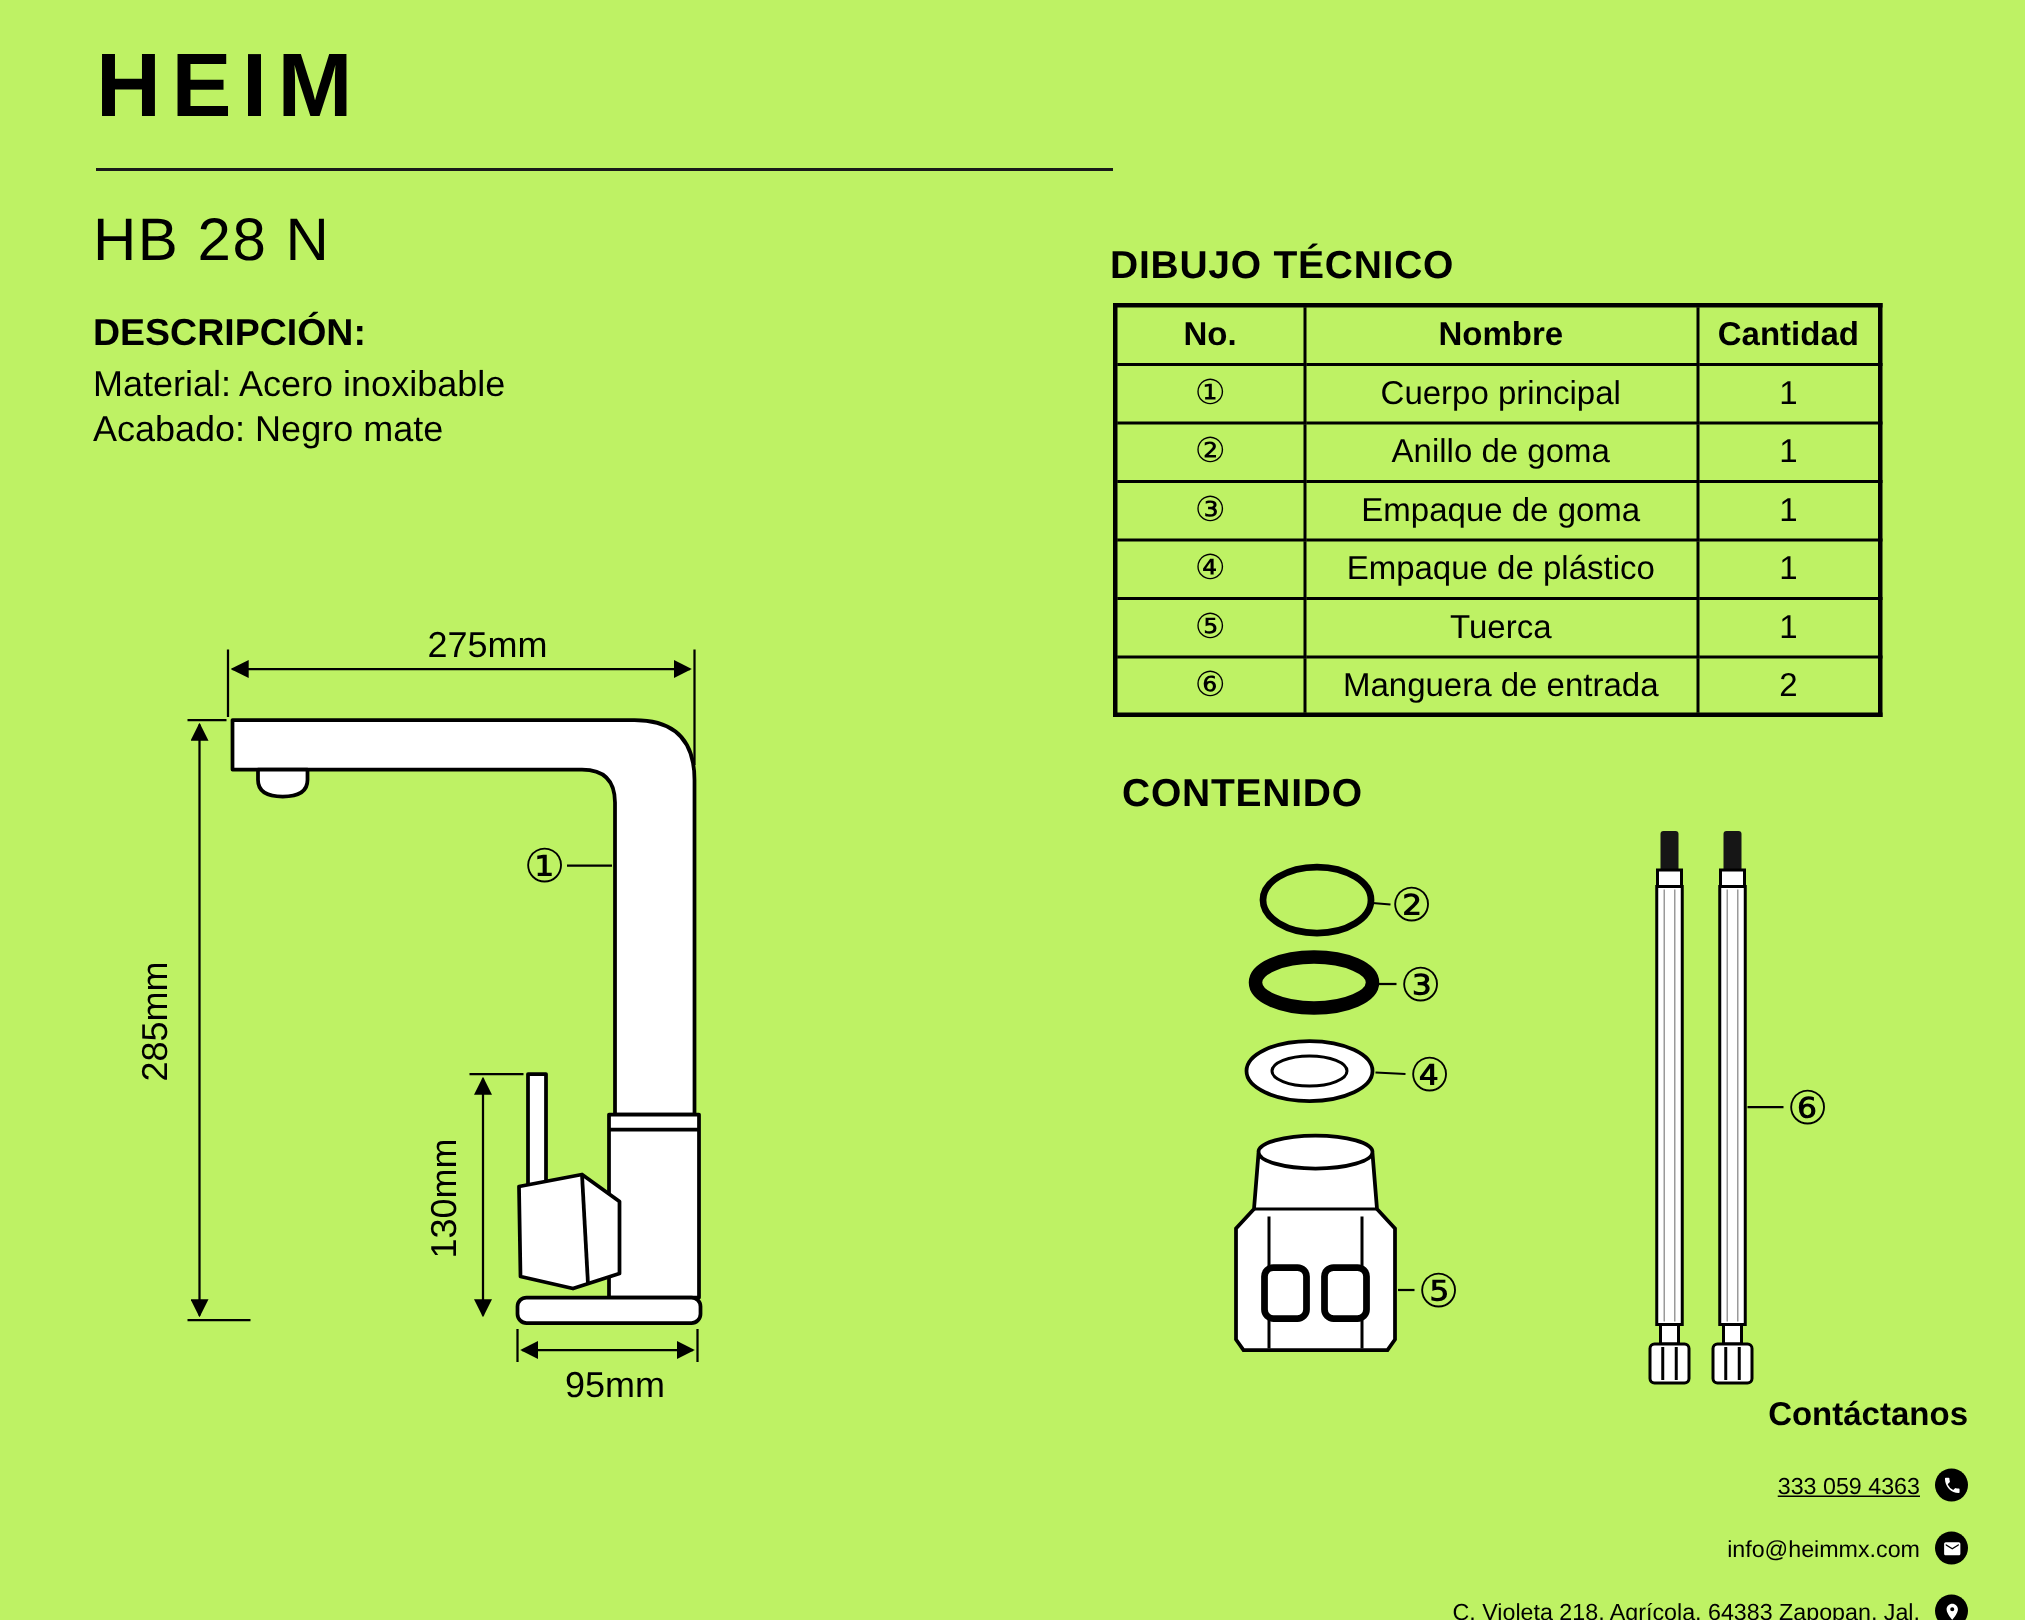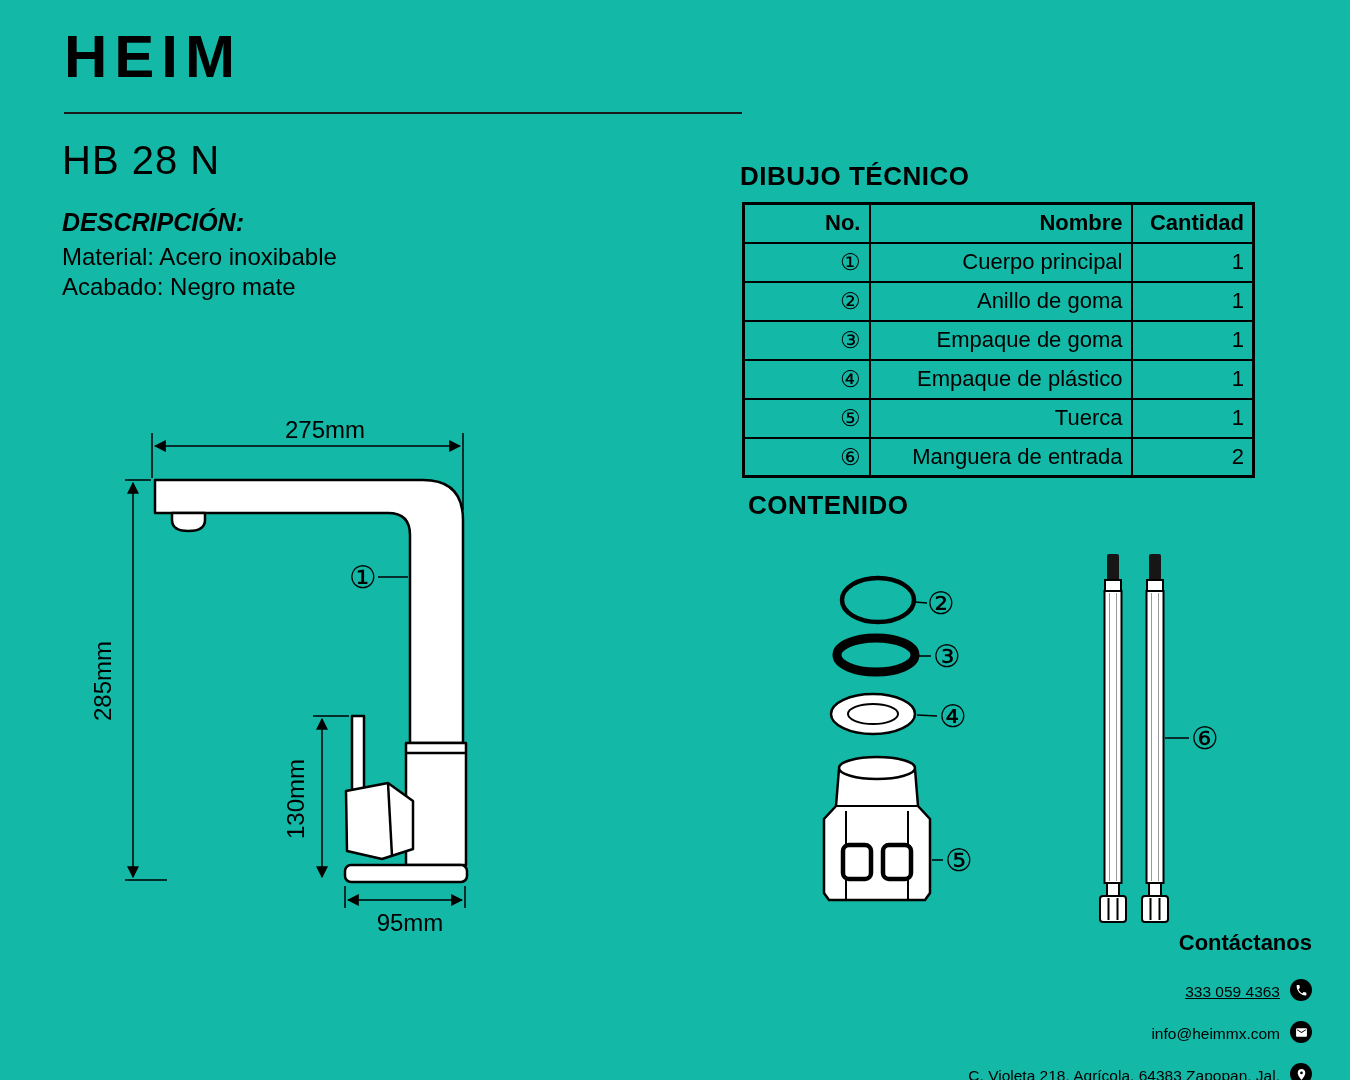--- a/index.html
+++ b/index.html
@@ -1,39 +1,39 @@
 <!DOCTYPE html>
 <html><head>
 <meta charset="utf-8">
 <style>
   * { margin:0; padding:0; box-sizing:border-box; }
   html,body { background:#ffffff; }
   .page {
-    position:relative; width:1350px; height:1080px; background:#14b8a6;
+    position:relative; width:1350px; height:1080px; background:#bef264;
     color:#000; font-family:"Liberation Sans", sans-serif; overflow:hidden;
   }
   .logo {
     position:absolute; left:64px; top:22px;
     font-size:60px; font-weight:800; letter-spacing:7px;
   }
   .rule { position:absolute; left:64px; top:112px; width:678px; height:2px; background:#1a1a1a; }
   .model { position:absolute; left:62px; top:138px; font-size:40px; font-weight:400; letter-spacing:1px; }
-  .desc-title { position:absolute; left:62px; top:208px; font-size:25px; font-weight:700;font-style:italic; }
+  .desc-title { position:absolute; left:62px; top:208px; font-size:25px; font-weight:700; }
   .desc { position:absolute; left:62px; top:242px; font-size:24px; line-height:30px; }
   .sec-title { position:absolute; font-size:26px; font-weight:700; letter-spacing:0.5px; }
   #dibujo-title { left:740px; top:161px; }
-  #contenido-title { left:748px; top:490px; }
+  #contenido-title { left:748px; top:513px; }
 
   .parts-table {
     position:absolute; left:742px; top:202px;
     border-collapse:collapse; border:3px solid #000;
     font-size:22px; table-layout:fixed;
   }
   .parts-table th, .parts-table td {
-    border:2px solid #000; text-align:right; height:39px; padding:0 8px;
+    border:2px solid #000; text-align:center; height:39px; padding:0 8px;
     overflow:hidden; white-space:nowrap;
   }
   .parts-table th { font-weight:700; }
   .circ { font-family:"DejaVu Sans", sans-serif; font-size:23px; }
 
   .faucet-svg { position:absolute; left:75px; top:400px; }
   .contents-svg { position:absolute; left:640px; top:548px; }
   svg text { font-family:"Liberation Sans", sans-serif; }
   .callout-text { font-family:"DejaVu Sans", sans-serif; fill:#000; stroke:none; }
 

